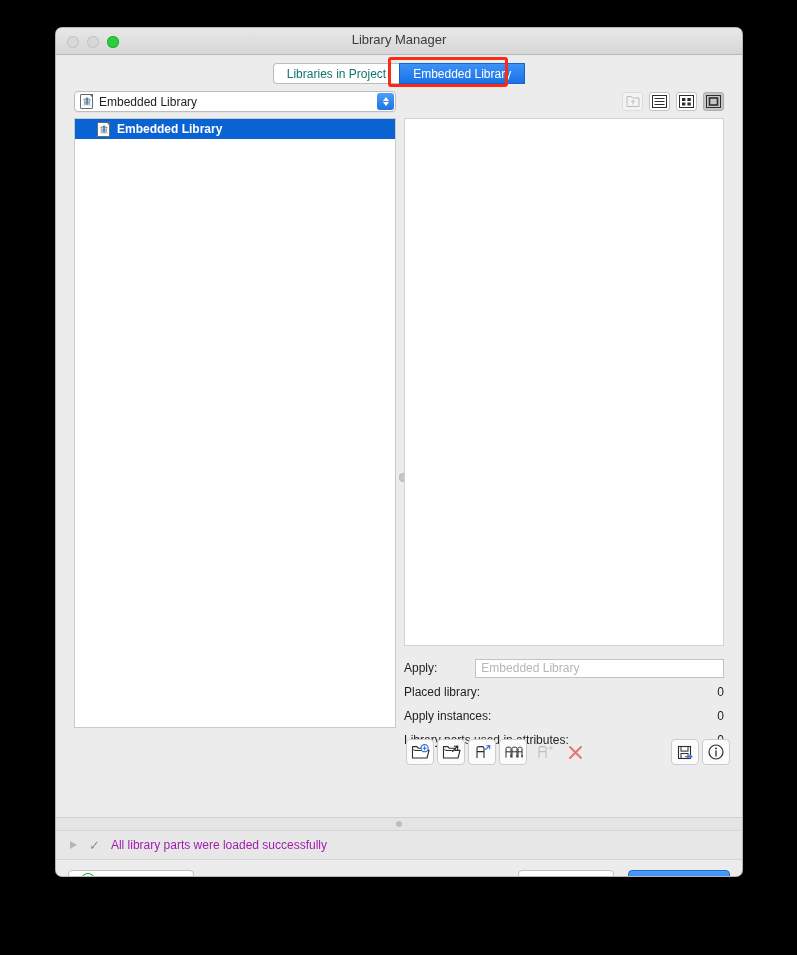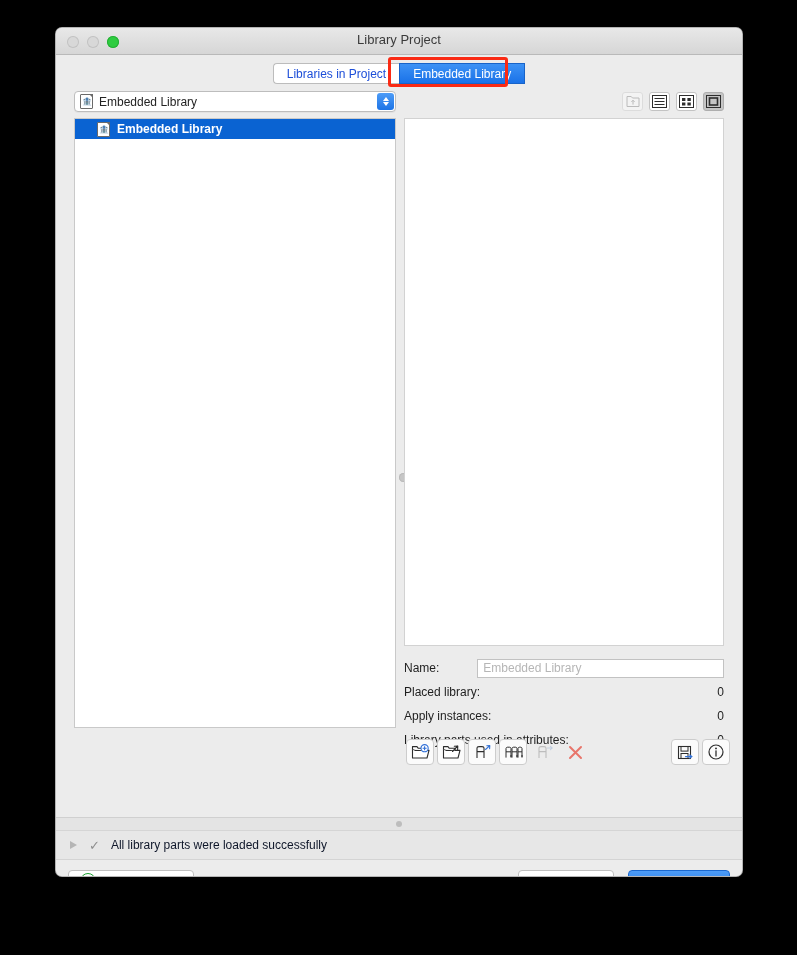--- a/index.html
+++ b/index.html
@@ -60,21 +60,21 @@
     align-items: center;
     justify-content: center;
   }
   .tab {
     font-size: 12px;
     height: 21px;
     line-height: 21px;
     padding: 0 13px;
     border: 1px solid #bcbcbc;
     background: #ffffff;
-    color: #1d4ed8;
+    color: #0f766e;
     box-sizing: border-box;
     cursor: default;
     white-space: nowrap;
   }
   .tab:first-child { border-radius: 4px 0 0 4px; border-right: none; }
   .tab:last-child  { border-radius: 0 4px 4px 0; }
   .tab.selected {
     background: linear-gradient(to bottom, #3d92f5 0%, #1a72e8 100%);
     color: #ffffff;
     border-color: #1863c8;
@@ -343,21 +343,21 @@
     border-left: 7px solid #b5b5b5;
   }
   #status-check {
     margin-left: 12px;
     font-size: 13px;
     color: #8e8e8e;
   }
   #status-text {
     margin-left: 11px;
     font-size: 12px;
-    color: #0f172a;
+    color: #a21caf;
   }
 
   
   #footer {
     position: relative;
     height: 46px;
     background: #ececec;
   }
   .btn {
     position: absolute;
@@ -403,21 +403,21 @@
 </style>
 </head>
 <body>
 
 <div id="window">
 
   <div id="titlebar">
     <div class="traffic close"></div>
     <div class="traffic min"></div>
     <div class="traffic max"></div>
-    <div id="window-title">Library Project</div>
+    <div id="window-title">Library Manager</div>
   </div>
 
   <div id="tabbar">
     <div class="tab">Libraries in Project</div>
     <div class="tab selected">Embedded Library</div>
     <div id="tab-highlight"></div>
   </div>
 
   <div id="body-area">
 
@@ -484,21 +484,21 @@
           </svg>
         </div>
 
       </div>
 
       <div id="preview"></div>
 
       <div id="info">
 
         <div class="info-row">
-          <span class="info-label">Name:</span>
+          <span class="info-label">Apply:</span>
           <span id="name-field">Embedded Library</span>
         </div>
 
         <div class="info-row">
           <span class="info-label">Placed library:</span>
           <span class="info-spacer"></span>
           <span class="info-value">0</span>
         </div>
 
         <div class="info-row">

